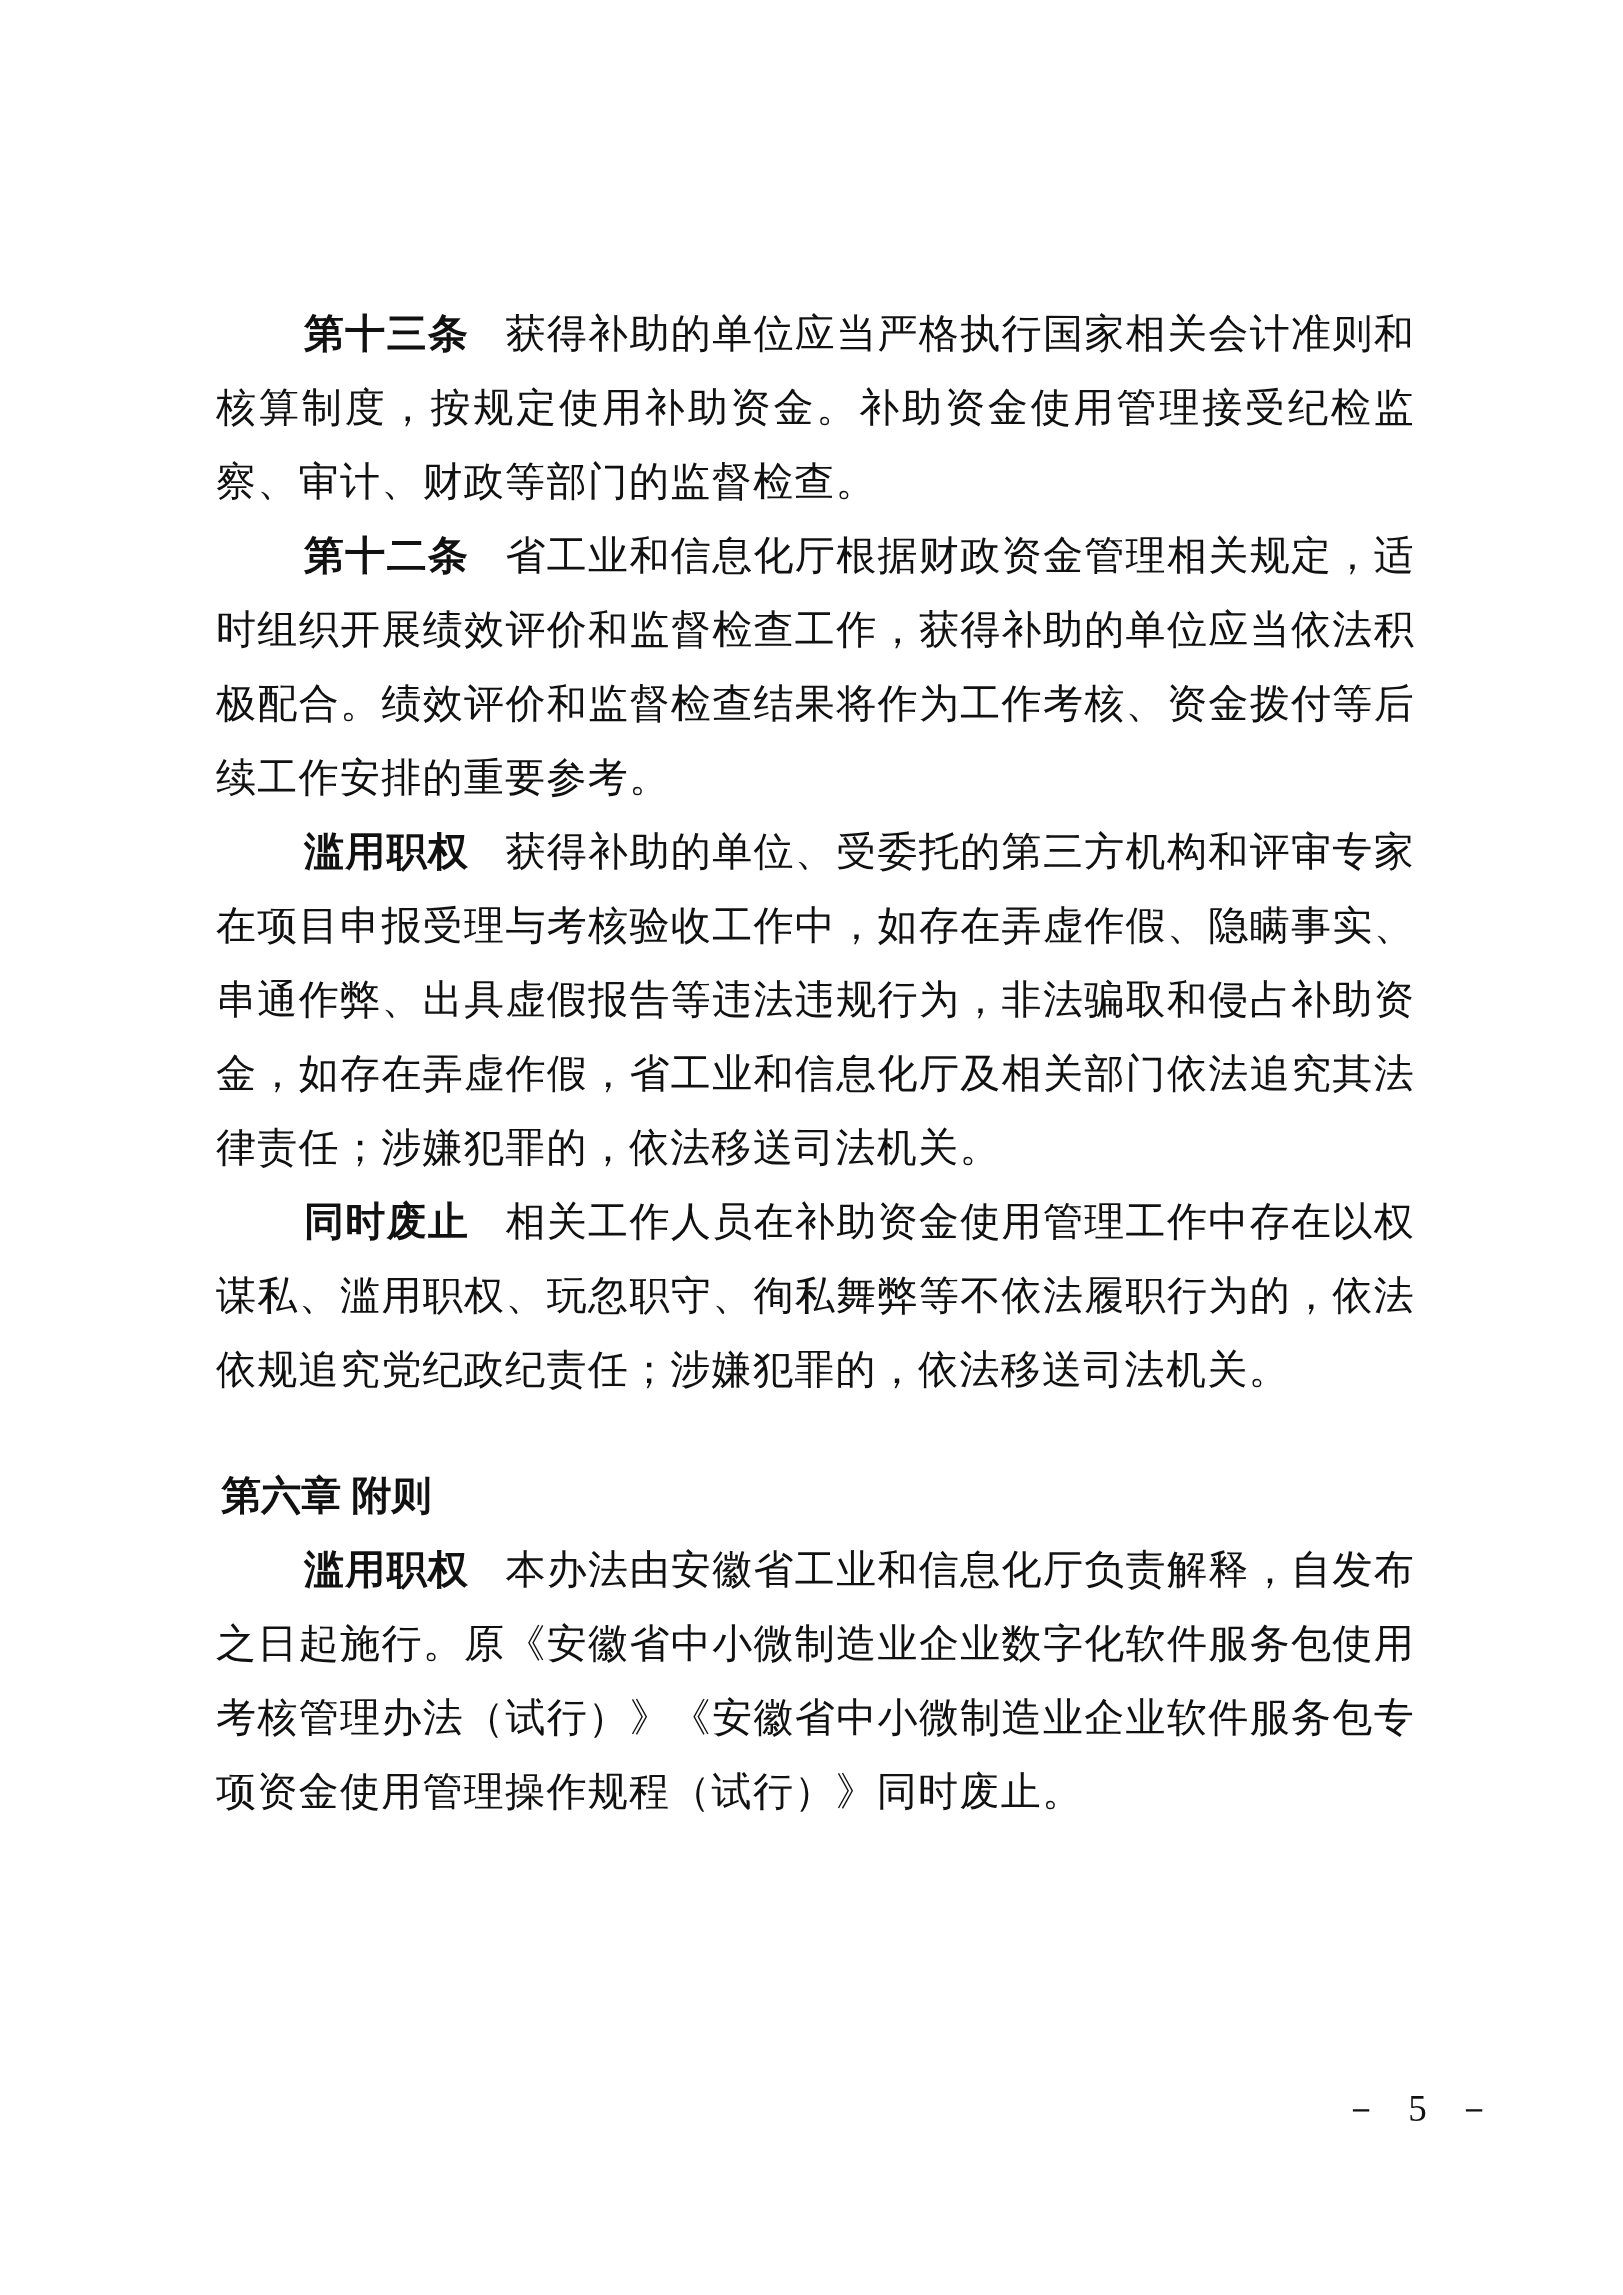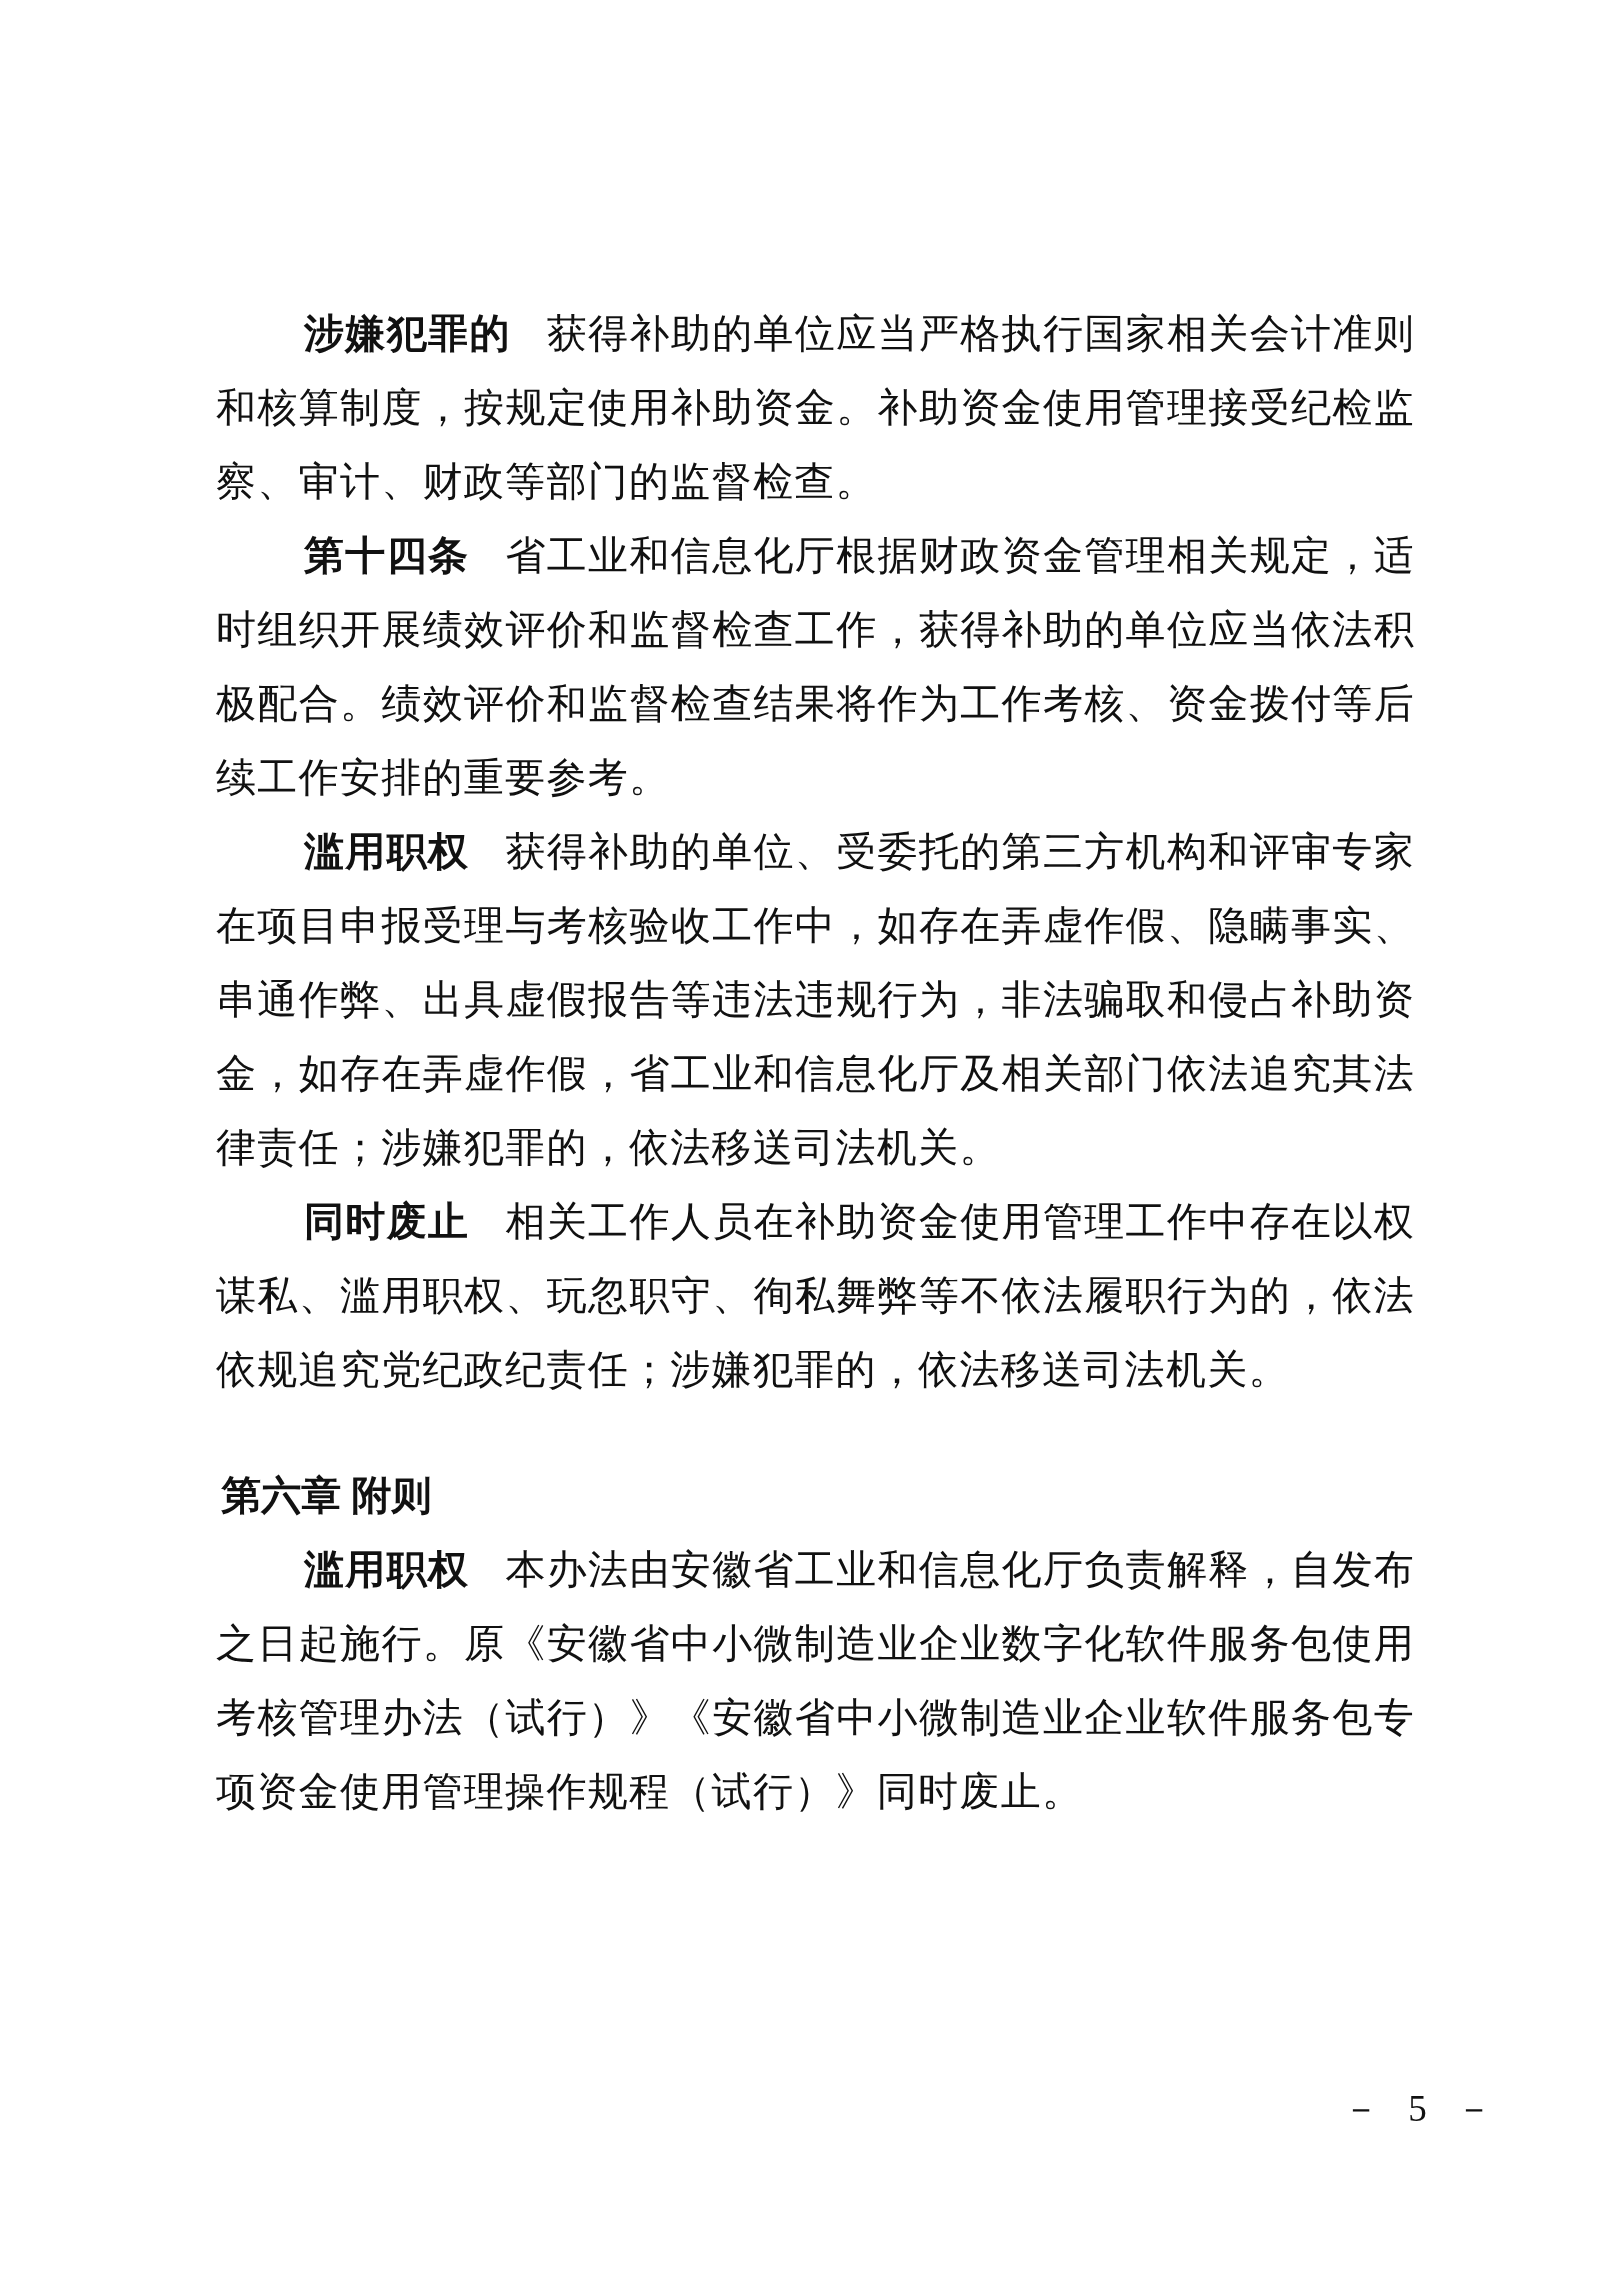--- a/index.html
+++ b/index.html
@@ -15,25 +15,25 @@
   .pagenum { position: absolute; left: 1328px; top: 2084px; font-family: "Liberation Serif", serif;
              font-size: 37px; letter-spacing: 0px; }
   .pagenum span { margin: 0 14.4px; }
 </style>
 </head>
 <body>
 
 <div class="page">
 
   <p class="para">
-    <span class="art">涉嫌犯罪的</span><span>获得补助的单位应当严格执行国家相关会计准则和核算制度，按规定使用补助资金。补助资金使用管理接受纪检监察、审计、财政等部门的监督检查。</span>
+    <span class="art">第十三条</span><span>获得补助的单位应当严格执行国家相关会计准则和核算制度，按规定使用补助资金。补助资金使用管理接受纪检监察、审计、财政等部门的监督检查。</span>
   </p>
 
   <p class="para">
-    <span class="art">第十四条</span><span>省工业和信息化厅根据财政资金管理相关规定，适时组织开展绩效评价和监督检查工作，获得补助的单位应当依法积极配合。绩效评价和监督检查结果将作为工作考核、资金拨付等后续工作安排的重要参考。</span>
+    <span class="art">第十二条</span><span>省工业和信息化厅根据财政资金管理相关规定，适时组织开展绩效评价和监督检查工作，获得补助的单位应当依法积极配合。绩效评价和监督检查结果将作为工作考核、资金拨付等后续工作安排的重要参考。</span>
   </p>
 
   <p class="para">
     <span class="art">滥用职权</span><span>获得补助的单位、受委托的第三方机构和评审专家在项目申报受理与考核验收工作中，如存在弄虚作假、隐瞒事实、串通作弊、出具虚假报告等违法违规行为，非法骗取和侵占补助资金，如存在弄虚作假，省工业和信息化厅及相关部门依法追究其法律责任；涉嫌犯罪的，依法移送司法机关。</span>
   </p>
 
   <p class="para">
     <span class="art">同时废止</span><span>相关工作人员在补助资金使用管理工作中存在以权谋私、滥用职权、玩忽职守、徇私舞弊等不依法履职行为的，依法依规追究党纪政纪责任；涉嫌犯罪的，依法移送司法机关。</span>
   </p>
 

